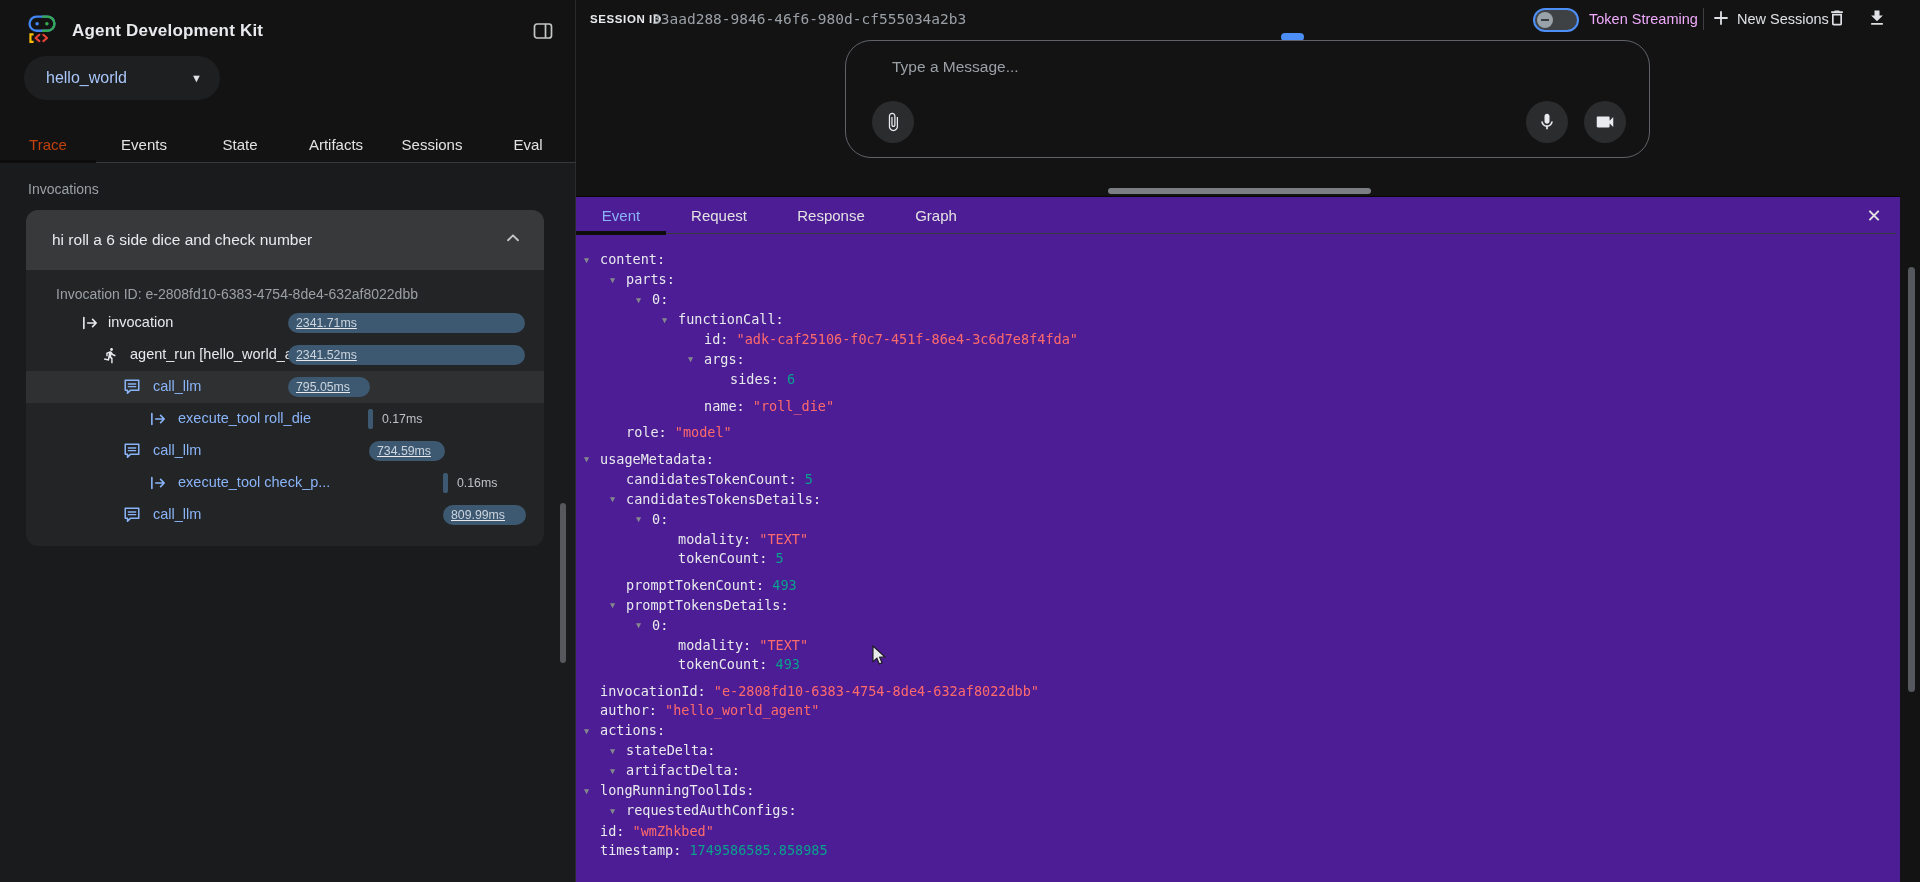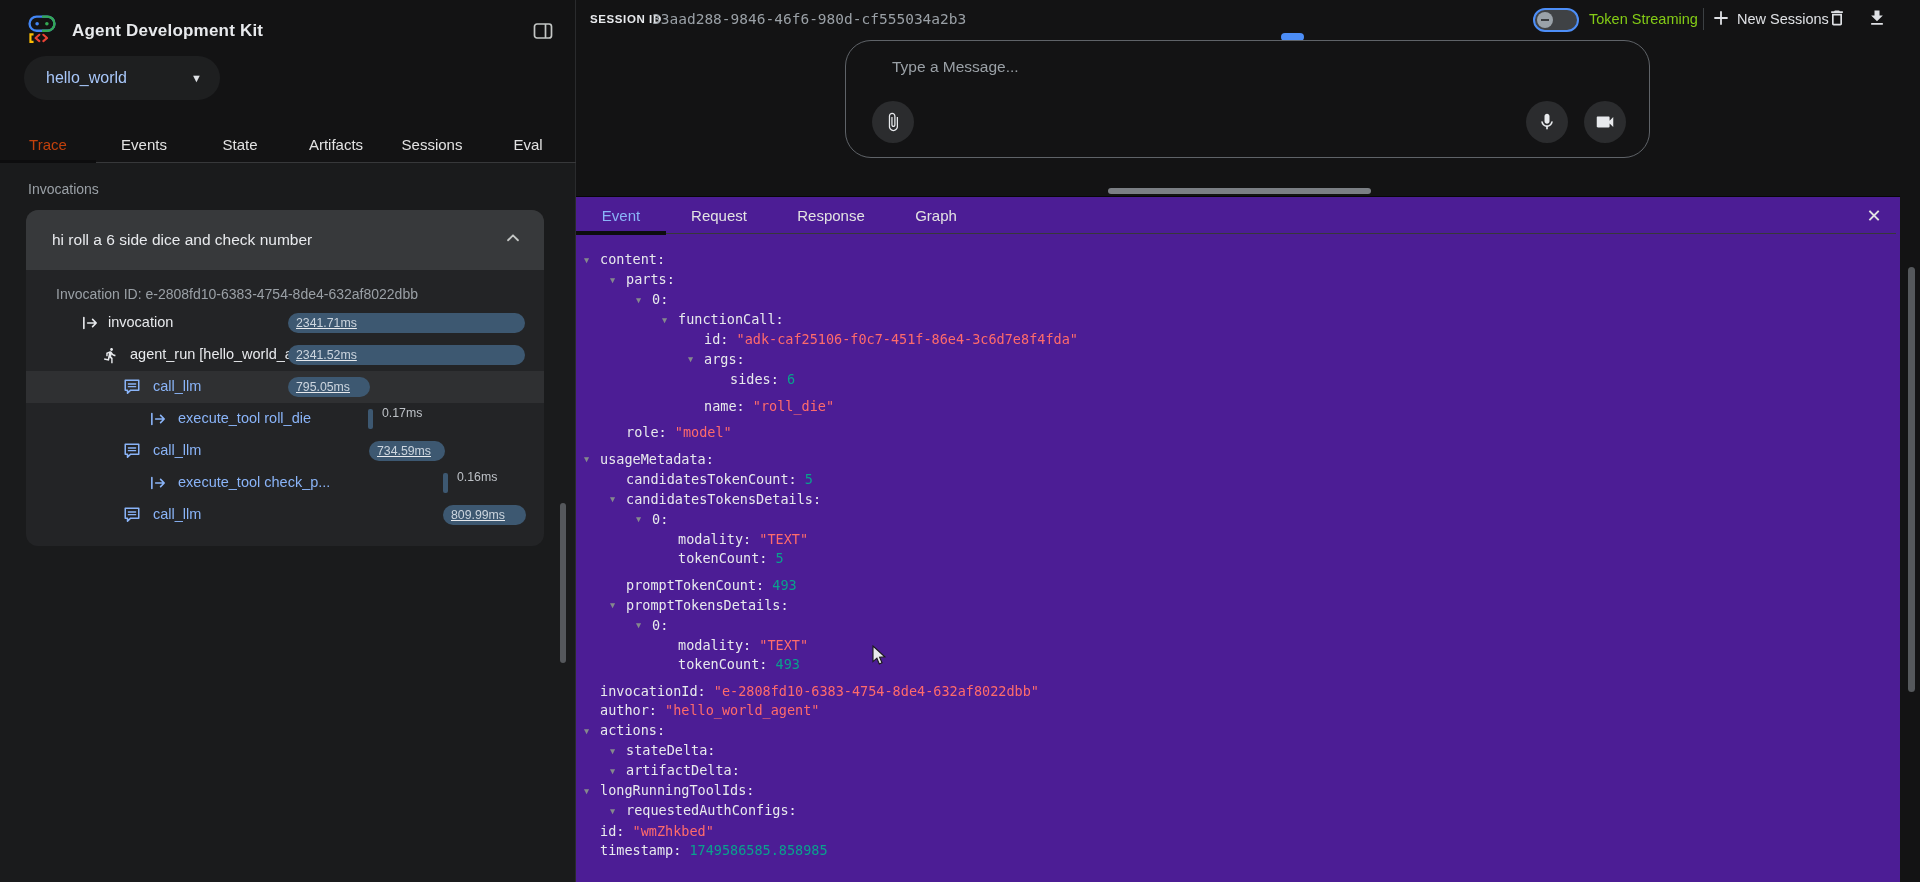--- a/index.html
+++ b/index.html
@@ -31,31 +31,31 @@
   #trace-rows { position:absolute; left:0; top:97px; width:518px;text-align:right; }
   .t-row { position:relative; height:32px; }
   .t-row.hl { background:#2f3032; }
   .t-icon { position:absolute; top:6px; width:20px; height:20px; display:flex; align-items:center; justify-content:center; }
   .t-label { position:absolute; top:7px; font-size:14.5px; font-weight:500; white-space:nowrap; }
   .tone-white { color:#e8eaed; }
   .tone-blue { color:#8ab4f8; }
   .t-bar { position:absolute; top:6px; height:20px; background:#3d5871; border-radius:10px; display:flex; align-items:center; overflow:hidden;text-decoration:underline; }
   .t-bar.small { border-radius:2px; }
   .t-bar .din { font-size:12.3px; color:#ccd5de; padding-left:8px; white-space:nowrap; }
-  .t-dur-out { position:absolute; top:3px; font-size:12.3px; color:#bdc1c6; white-space:nowrap; }
+  .t-dur-out { position:absolute; top:9px; font-size:12.3px; color:#bdc1c6; white-space:nowrap; }
   #left-scroll-thumb { position:absolute; left:560px; top:340px; width:6px; height:160px; border-radius:3px; background:#55585c; }
 
   
   #session-bar { position:absolute; left:577px; top:0; width:1343px; height:38px; }
   #session-label { position:absolute; left:13px; top:13px; font-size:11.5px; font-weight:bold; letter-spacing:.6px; color:#e8eaed; }
   #session-id { position:absolute; left:75px; top:11px; font-family:"DejaVu Sans Mono", monospace; font-size:14.5px; color:#9aa0a6; }
   #toggle-switch { position:absolute; left:956px; top:8px; width:46px; height:24px; border:2px solid #4d8ef7; border-radius:13px; background:#3f4245; cursor:pointer; }
   #toggle-thumb { position:absolute; left:2px; top:2px; width:16px; height:16px; border-radius:50%; background:#9aa2a9; }
   #toggle-thumb::after { content:""; position:absolute; left:4px; top:7px; width:8px; height:2px; background:#3a3d40; }
-  #token-streaming-label { position:absolute; left:1012px; top:11px; font-size:14.5px; color:#84cc16; }
+  #token-streaming-label { position:absolute; left:1012px; top:11px; font-size:14.5px; color:#f0abfc; }
   #tb-divider { position:absolute; left:1126px; top:8px; width:1px; height:22px; background:#3c4043; }
   #new-session-btn { position:absolute; left:1136px; top:6px; height:26px; display:flex; align-items:center; gap:8px; color:#dfe1e5; font-size:14.5px; cursor:pointer; }
   #delete-btn { position:absolute; left:1250px; top:8px; width:22px; height:22px; color:#dfe1e5; cursor:pointer; }
   #export-btn { position:absolute; left:1290px; top:8px; width:22px; height:22px; color:#dfe1e5; cursor:pointer; }
 
   
   #bubble-sliver { position:absolute; left:1281px; top:33px; width:23px; height:8px; border-radius:4px; background:#4c8df6; }
   #chat-input-box { position:absolute; left:845px; top:40px; width:805px; height:118px; border:1px solid #5f6368; border-radius:26px; background:#131314; }
   #message-input { position:absolute; left:46px; top:14px; width:620px; height:24px; background:transparent; border:none; outline:none; color:#e8eaed; font-size:15.5px; font-family:"Liberation Sans", sans-serif; }
   #message-input::placeholder { color:#9aa0a6; }

